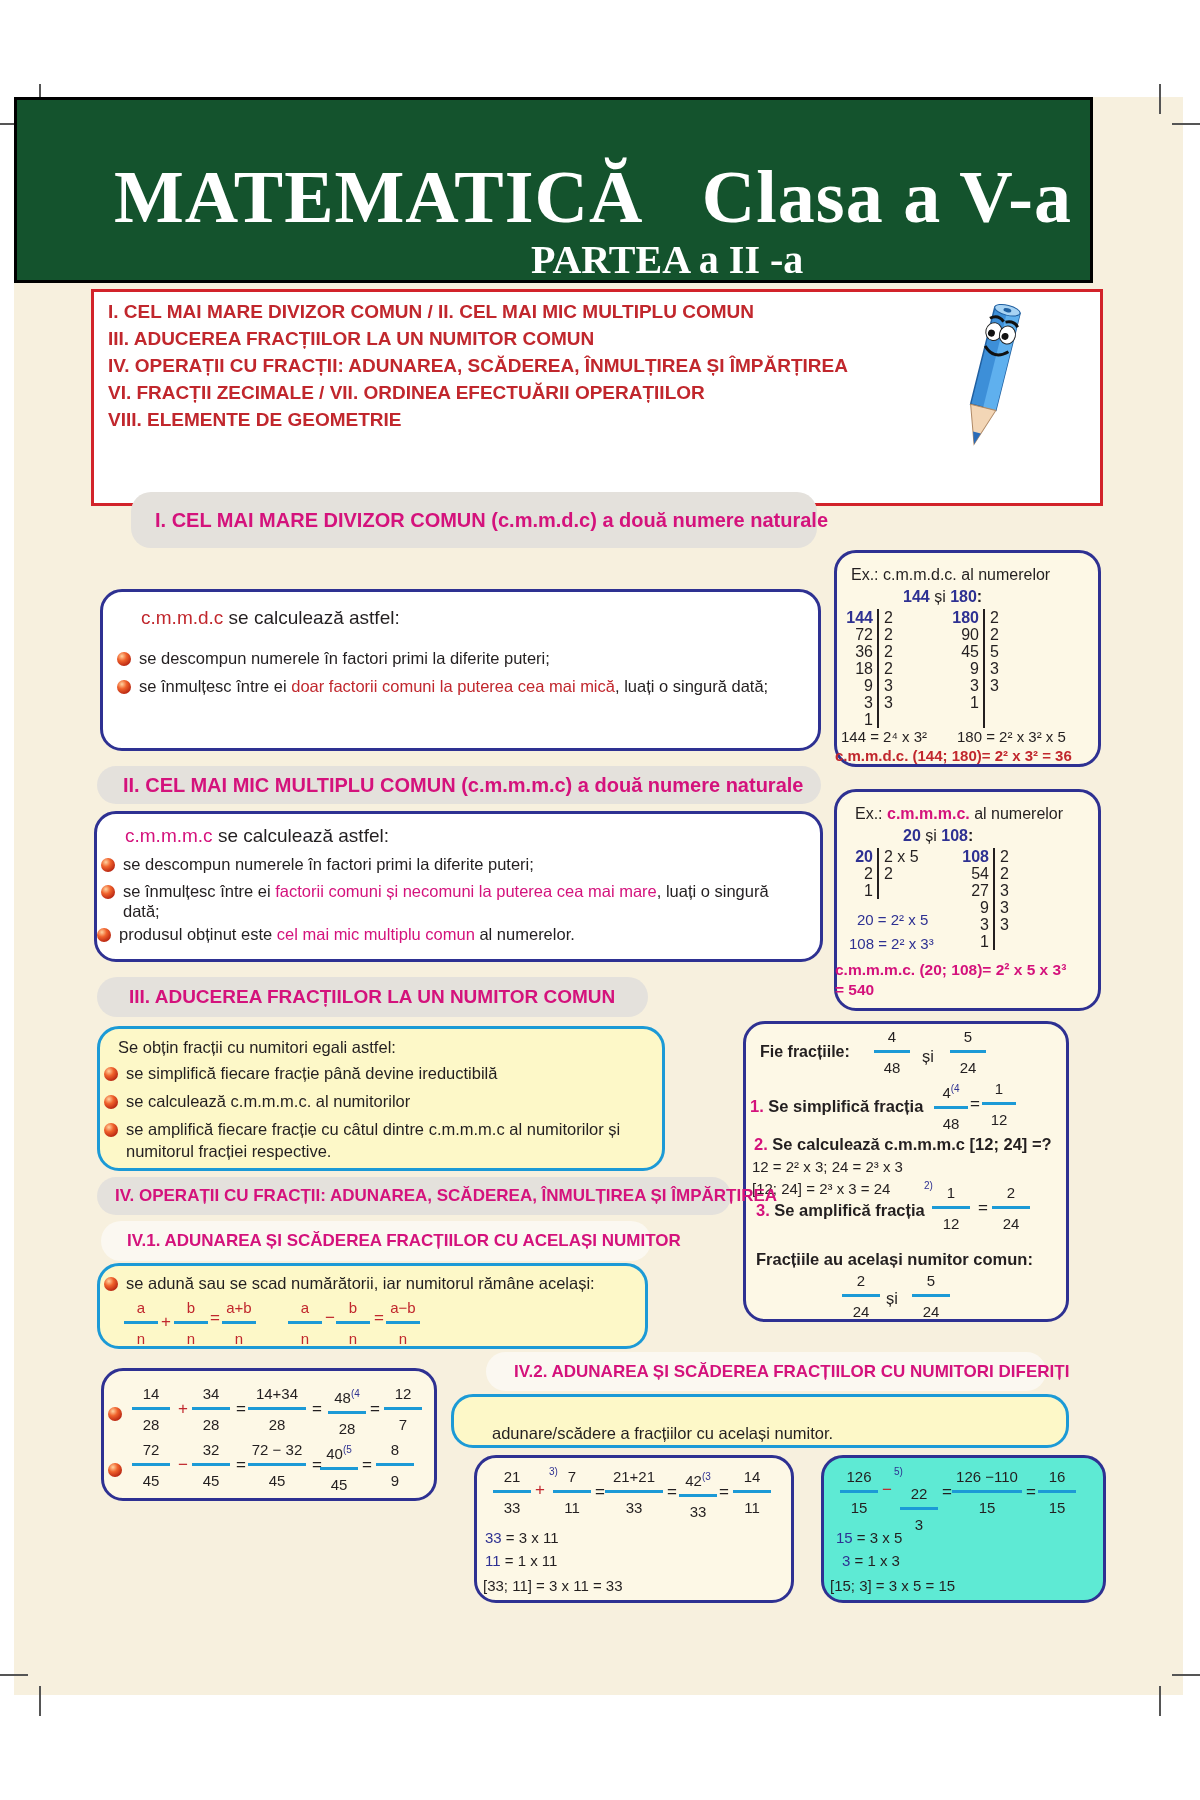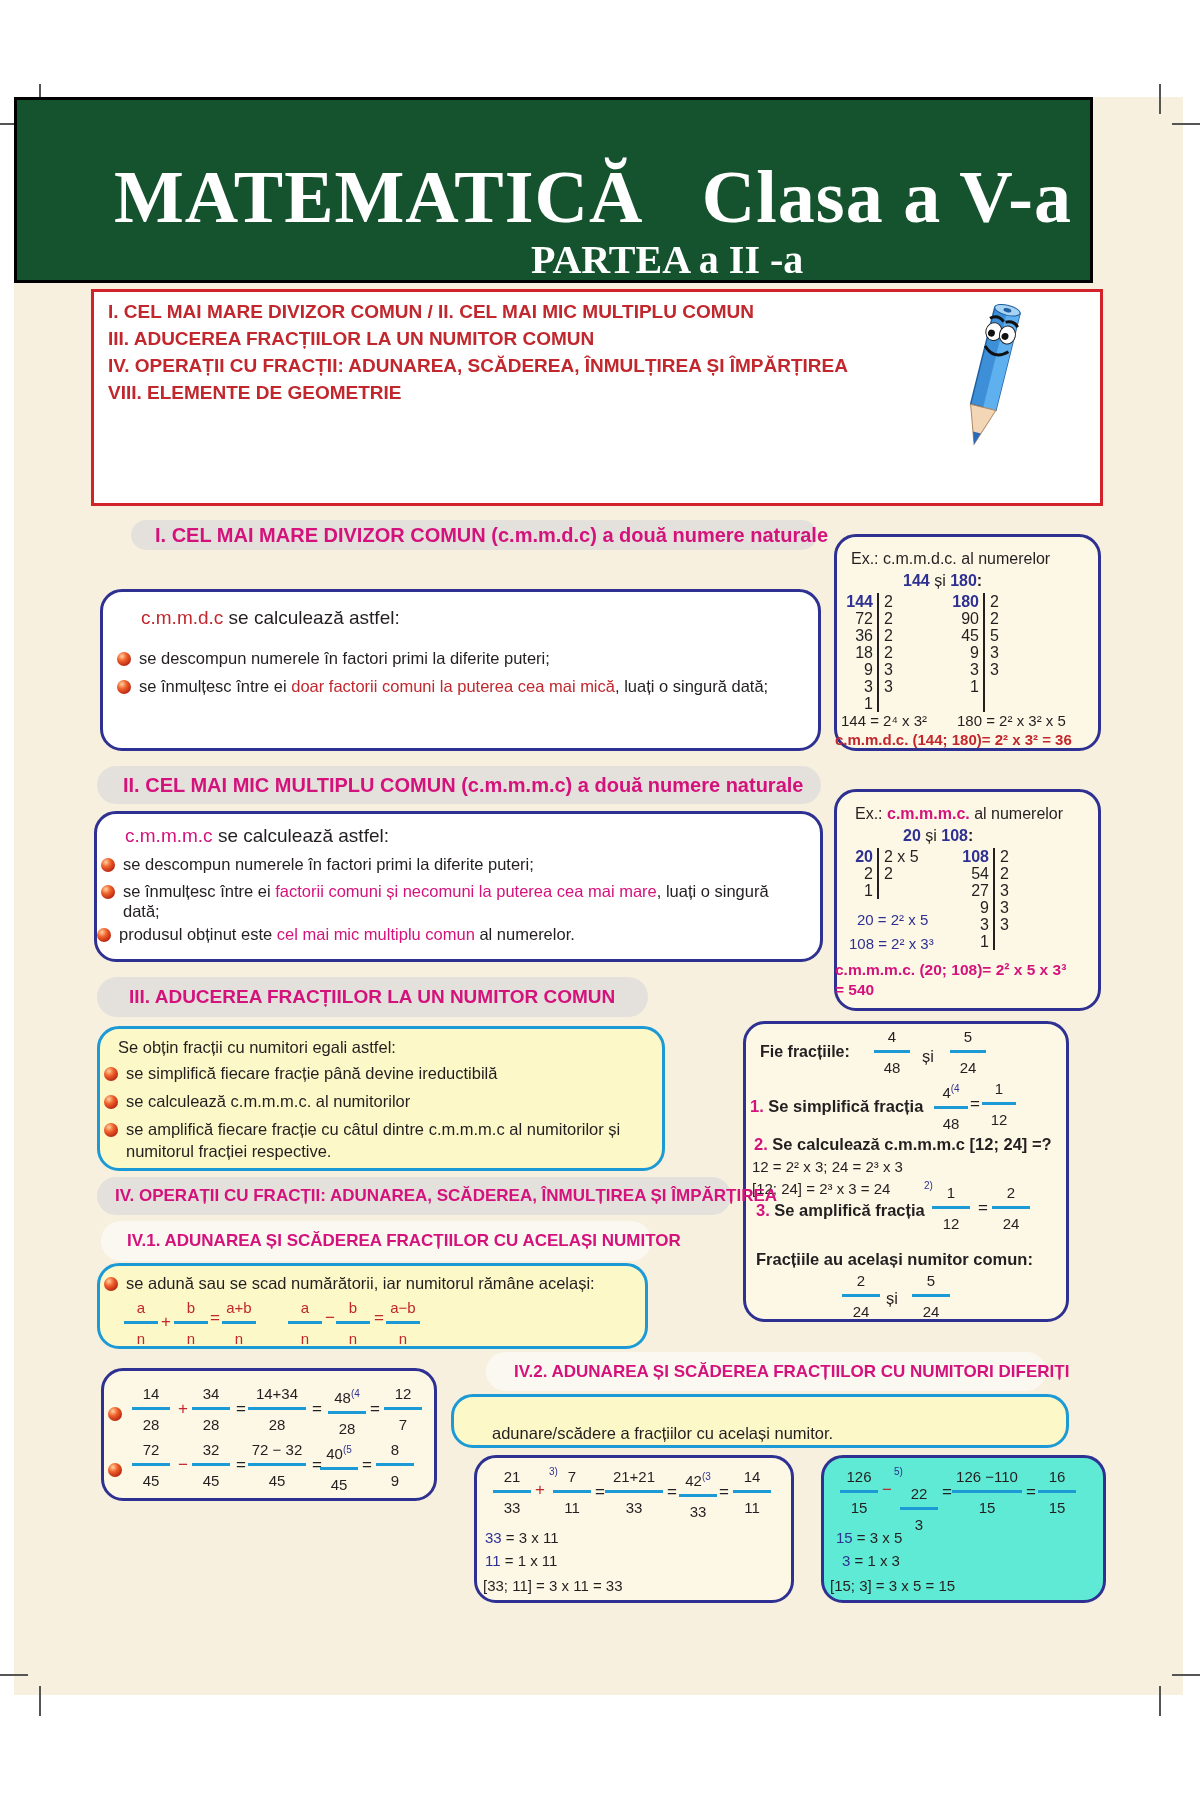--- a/index.html
+++ b/index.html
@@ -49,48 +49,49 @@
 
 <div class="banner">
   <div class="banner-title" style="white-space:pre">MATEMATICĂ   Clasa a V-a</div>
   <div class="banner-sub">PARTEA a II -a</div>
 </div>
 
 <div class="toc">
   <div class="toc-line">I. CEL MAI MARE DIVIZOR COMUN  /  II. CEL MAI MIC MULTIPLU COMUN</div>
   <div class="toc-line">III. ADUCEREA FRACȚIILOR LA UN NUMITOR COMUN</div>
   <div class="toc-line">IV. OPERAȚII CU FRACȚII: ADUNAREA, SCĂDEREA, ÎNMULȚIREA ȘI ÎMPĂRȚIREA</div>
+  <div class="toc-line">VI. FRACȚII ZECIMALE   /  VII. ORDINEA EFECTUĂRII OPERAȚIILOR</div>
   <div class="toc-line">VIII. ELEMENTE DE GEOMETRIE</div>
 </div>
 <svg class="pencil" viewBox="0 0 80 160">
   <g transform="rotate(14 40 80)">
     <rect x="28" y="12" width="26" height="100" fill="#3d8fd8" stroke="#1f5fa0" stroke-width="1.5"></rect>
     <rect x="41" y="12" width="13" height="100" fill="#5fb0ee"></rect>
     <ellipse cx="41" cy="12" rx="13" ry="5" fill="#a7d3f4" stroke="#1f5fa0"></ellipse>
     <ellipse cx="41" cy="12" rx="4" ry="2" fill="#1f5fa0"></ellipse>
     <polygon points="28,112 54,112 41,150" fill="#f3d6b6" stroke="#b08a66"></polygon>
     <polygon points="37,138 45,138 41,150" fill="#2a6bb8"></polygon>
     <ellipse cx="33" cy="36" rx="8" ry="9" fill="#fff" stroke="#222"></ellipse>
     <ellipse cx="47" cy="36" rx="8" ry="9" fill="#fff" stroke="#222"></ellipse>
     <circle cx="31" cy="38" r="3.5" fill="#111"></circle>
     <circle cx="45" cy="38" r="3.5" fill="#111"></circle>
     <path d="M26 24 Q33 18 40 24" stroke="#111" stroke-width="3" fill="none"></path>
     <path d="M42 24 Q50 20 55 26" stroke="#111" stroke-width="3" fill="none"></path>
     <path d="M28 52 Q40 64 52 52" stroke="#111" stroke-width="3" fill="none"></path>
   </g>
 </svg>
 
-<div class="sec-head" style="left:131px;top:520px;width:686px;height:30px;font-size:20px">I. CEL MAI MARE DIVIZOR COMUN (c.m.m.d.c) a două numere naturale</div>
+<div class="sec-head" style="left:131px;top:492px;width:686px;height:56px;font-size:20px">I. CEL MAI MARE DIVIZOR COMUN (c.m.m.d.c) a două numere naturale</div>
 <div class="box" style="left:100px;top:589px;width:721px;height:162px">
   <div class="line" style="left:38px;top:14px;font-size:19px;line-height:24px"><span class="red">c.m.m.d.c</span><span> se calculează astfel:</span></div>
   <div class="line" style="left:14px;top:56px"><span class="bullet"></span><span>se descompun numerele în factori primi la diferite puteri;</span></div>
   <div class="line" style="left:14px;top:84px"><span class="bullet"></span><span>se înmulțesc între ei </span><span class="red">doar factorii comuni la puterea cea mai mică</span><span>, luați o singură dată;</span></div>
 </div>
 
-<div class="box cream" style="left:834px;top:534px;width:267px;height:217px">
+<div class="box cream" style="left:834px;top:550px;width:267px;height:217px">
   <div class="line" style="left:14px;top:12px;font-size:16px">Ex.: c.m.m.d.c. al numerelor</div>
   <div class="line blue" style="left:66px;top:34px;font-size:16px;font-weight:bold"><span>144</span><span style="color:#231f20;font-weight:normal;white-space:pre"> și </span><span>180</span><span style="color:#231f20">:</span></div>
   <div class="divtab" style="left:8px;top:56px">
     <div class="col left" style="width:34px">
       <div class="blue" style="font-weight:bold">144</div>
       <div>72</div>
       <div>36</div>
       <div>18</div>
       <div>9</div>
       <div>3</div>

